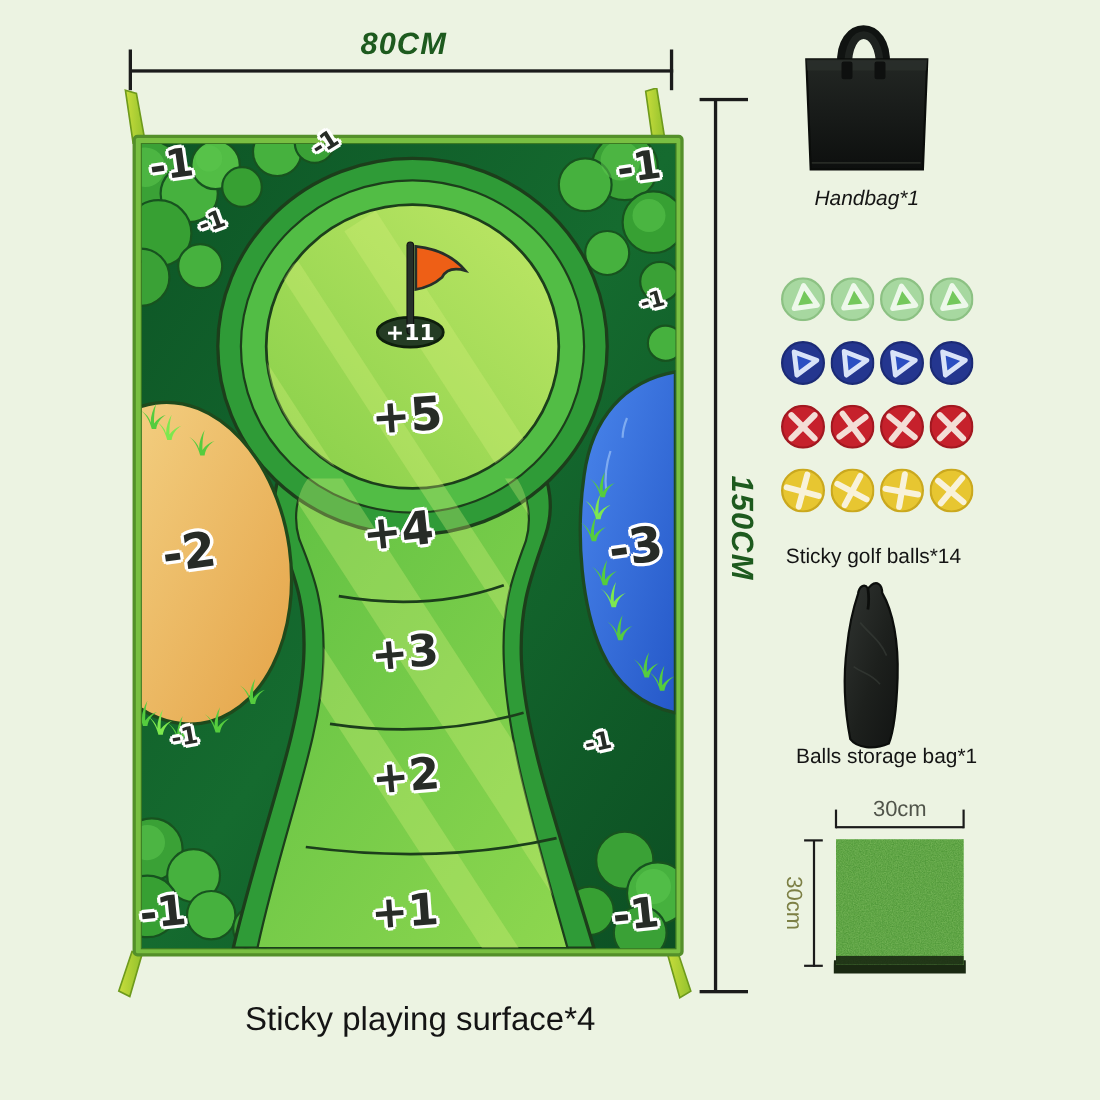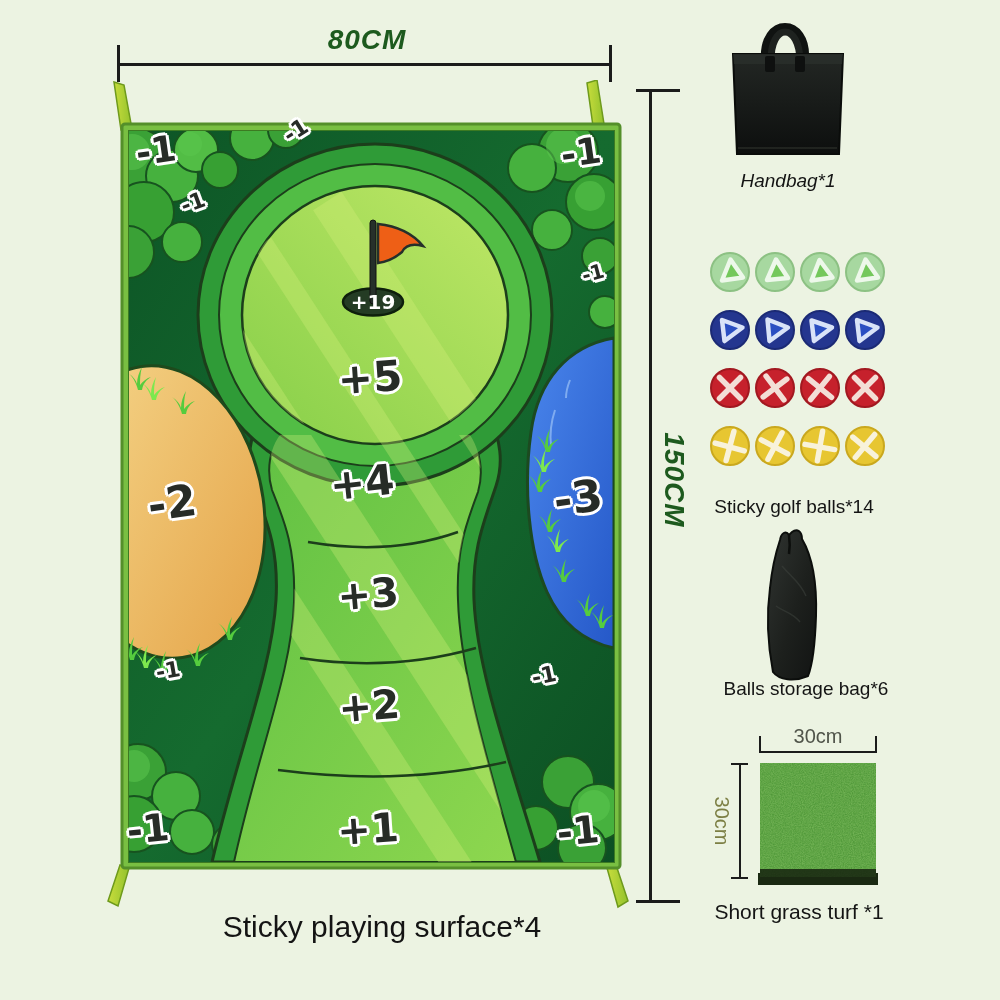--- a/index.html
+++ b/index.html
@@ -179,21 +179,21 @@
       </g>
 
       <g>
         <ellipse cx="273" cy="222" rx="30" ry="13.5" fill="#243c24" stroke="#0e1f0c" stroke-width="2.5"></ellipse>
         <rect x="270" y="140" width="6" height="84" rx="3" fill="#26302a" stroke="#111" stroke-width="1"></rect>
         <path d="M 278 144 C 297 146 313 154 323 166 C 312 163 305 166 302 172 C 294 179 285 182 278 183 Z" fill="#ee5f16" stroke="#26302a" stroke-width="2.5"></path>
       </g>
     </g>
   </svg>
 
-  <div class="mlabel hole" style="left:373px;top:302px;font-size:20px;">+19</div>
+  <div class="mlabel hole" style="left:373px;top:302px;font-size:20px;">+11</div>
   <div class="mlabel" style="left:370px;top:378px;font-size:42px;--r:-4deg;">+5</div>
   <div class="mlabel" style="left:362px;top:483px;font-size:42px;--r:-6deg;">+4</div>
   <div class="mlabel" style="left:368px;top:594px;font-size:40px;--r:-5deg;">+3</div>
   <div class="mlabel" style="left:369px;top:706px;font-size:40px;--r:-5deg;">+2</div>
   <div class="mlabel" style="left:368px;top:829px;font-size:40px;--r:-4deg;">+1</div>
   <div class="mlabel" style="left:172px;top:503px;font-size:44px;--r:-8deg;">-2</div>
   <div class="mlabel" style="left:578px;top:498px;font-size:44px;--r:-8deg;">-3</div>
   <div class="mlabel" style="left:156px;top:151px;font-size:36px;--r:-8deg;">-1</div>
   <div class="mlabel" style="left:581px;top:153px;font-size:36px;--r:-8deg;">-1</div>
   <div class="mlabel" style="left:148px;top:829px;font-size:38px;--r:-6deg;">-1</div>
@@ -325,21 +325,21 @@
       <linearGradient id="pouchGrad" x1="0" y1="0" x2="1" y2="1">
         <stop offset="0" stop-color="#303431"></stop>
           <stop offset="0.55" stop-color="#1d201d"></stop>
           <stop offset="1" stop-color="#121413"></stop>
       </linearGradient>
     </defs>
     <path d="M28 14 C29 7 34 4 37 9 L40 6 C45 2 50 5 50 13 C60 30 65 58 64 90 C63 120 60 140 56 150 C42 156 27 154 21 146 C16 120 14 92 18 62 C20 42 24 26 28 14 Z" fill="url(#pouchGrad)" stroke="#0c0e0c" stroke-width="2"></path>
     <path d="M37 9 C38 16 38 22 37 28" stroke="#0c0e0c" stroke-width="2.5" fill="none"></path>
     <path d="M30 40 C40 52 48 56 54 70 M24 80 C32 86 40 86 48 96" stroke="#3a3f3a" stroke-width="1.5" fill="none" opacity="0.6"></path>
   </svg>
-  <div class="caption cap-sm" style="left:806px;top:678px;">Balls storage bag*6</div>
+  <div class="caption cap-sm" style="left:806px;top:678px;">Balls storage bag*1</div>
 
   <div>
     <div class="dim-small" style="left:818px;top:736px;color:#50544a;">30cm</div>
     <div class="dline" style="left:760px;top:751px;width:116px;height:2px;"></div>
     <div class="dline" style="left:759px;top:736px;width:2px;height:17px;"></div>
     <div class="dline" style="left:875px;top:736px;width:2px;height:17px;"></div>
   </div>
   <div>
     <div class="dline" style="left:739px;top:764px;width:2px;height:115px;"></div>
     <div class="dline" style="left:731px;top:763px;width:17px;height:2px;"></div>
@@ -357,15 +357,14 @@
         <feTurbulence type="fractalNoise" baseFrequency="0.7" numOctaves="2" seed="3"></feTurbulence>
         <feColorMatrix type="matrix" values="0 0 0 0 0.08  0 0 0 0 0.28  0 0 0 0 0.06  0 0 0 0.8 0"></feColorMatrix>
       </filter>
     </defs>
     <path d="M0 112 L120 112 L122 124 L-2 124 Z" fill="#1a2912"></path>
     <rect x="2" y="2" width="116" height="114" fill="#47942f"></rect>
     <rect x="2" y="2" width="116" height="114" filter="url(#turfNoiseDark)" opacity="0.55"></rect>
     <rect x="2" y="2" width="116" height="114" filter="url(#turfNoiseLight)" opacity="0.5"></rect>
     <rect x="2" y="108" width="116" height="8" fill="#16230f" opacity="0.85"></rect>
   </svg>
-  <div class="caption cap-md" style="left:799px;top:900px;">Short grass turf *1</div>
 
 </div>
 
 </body></html>

